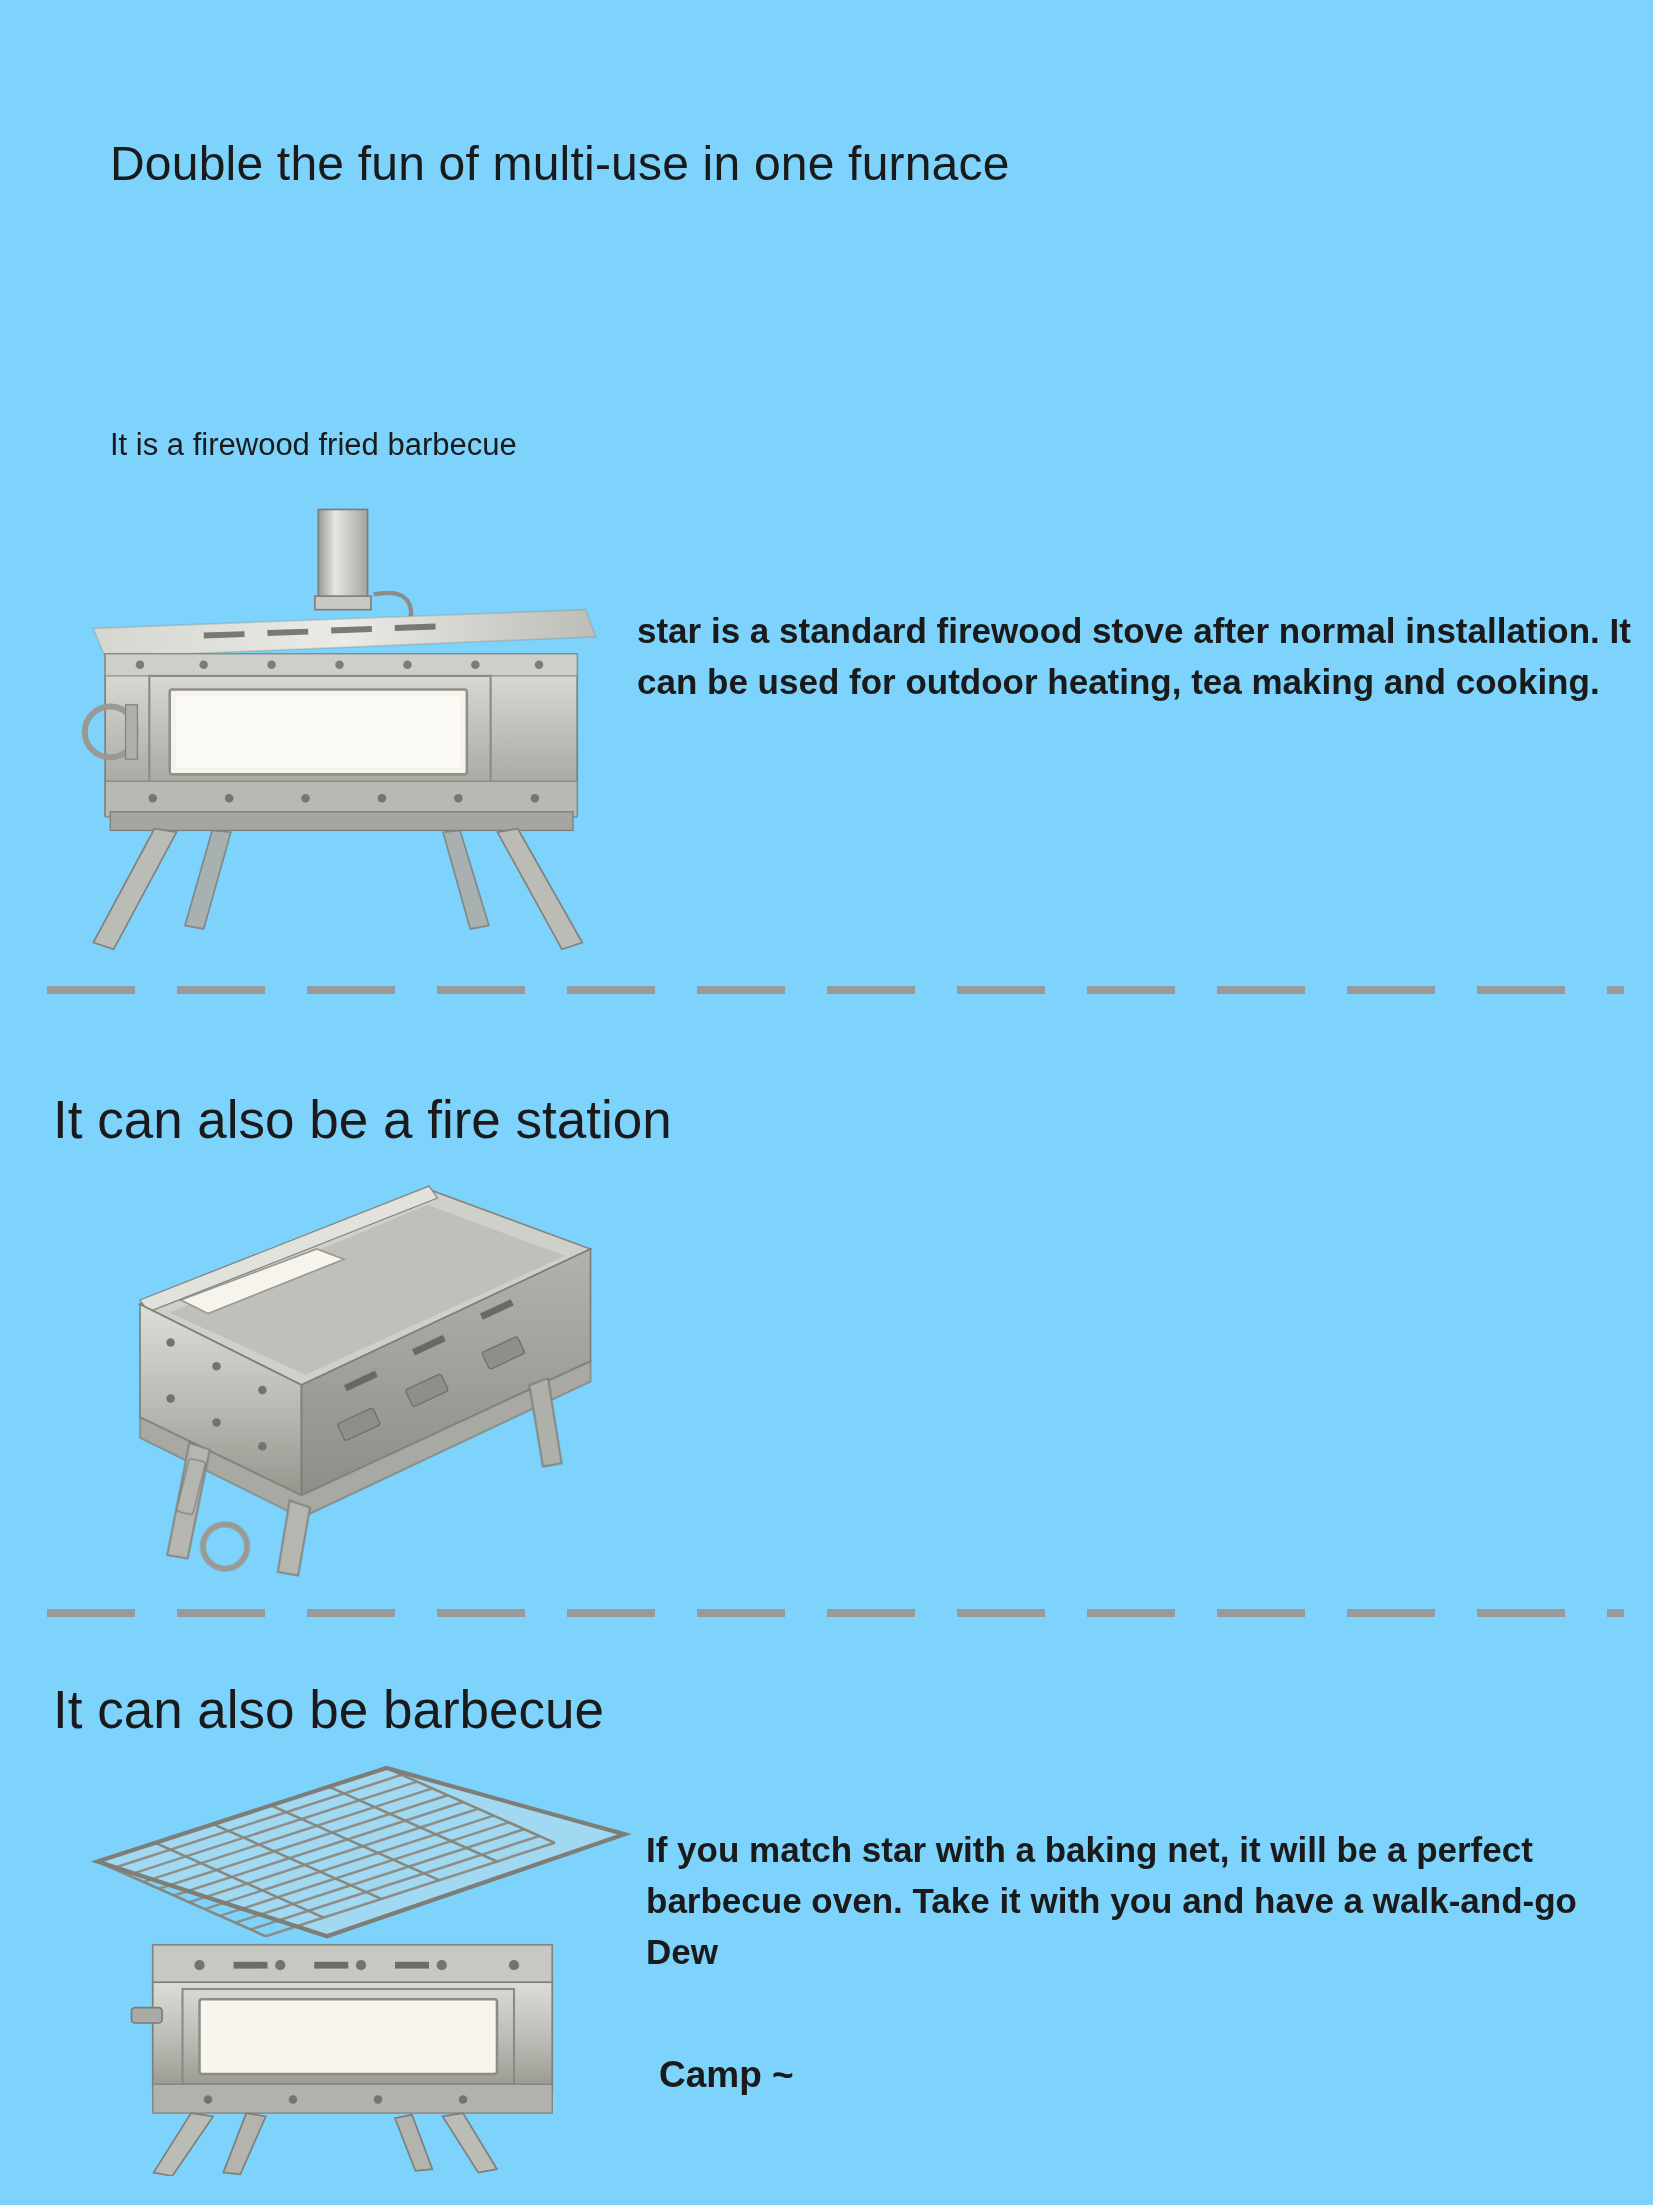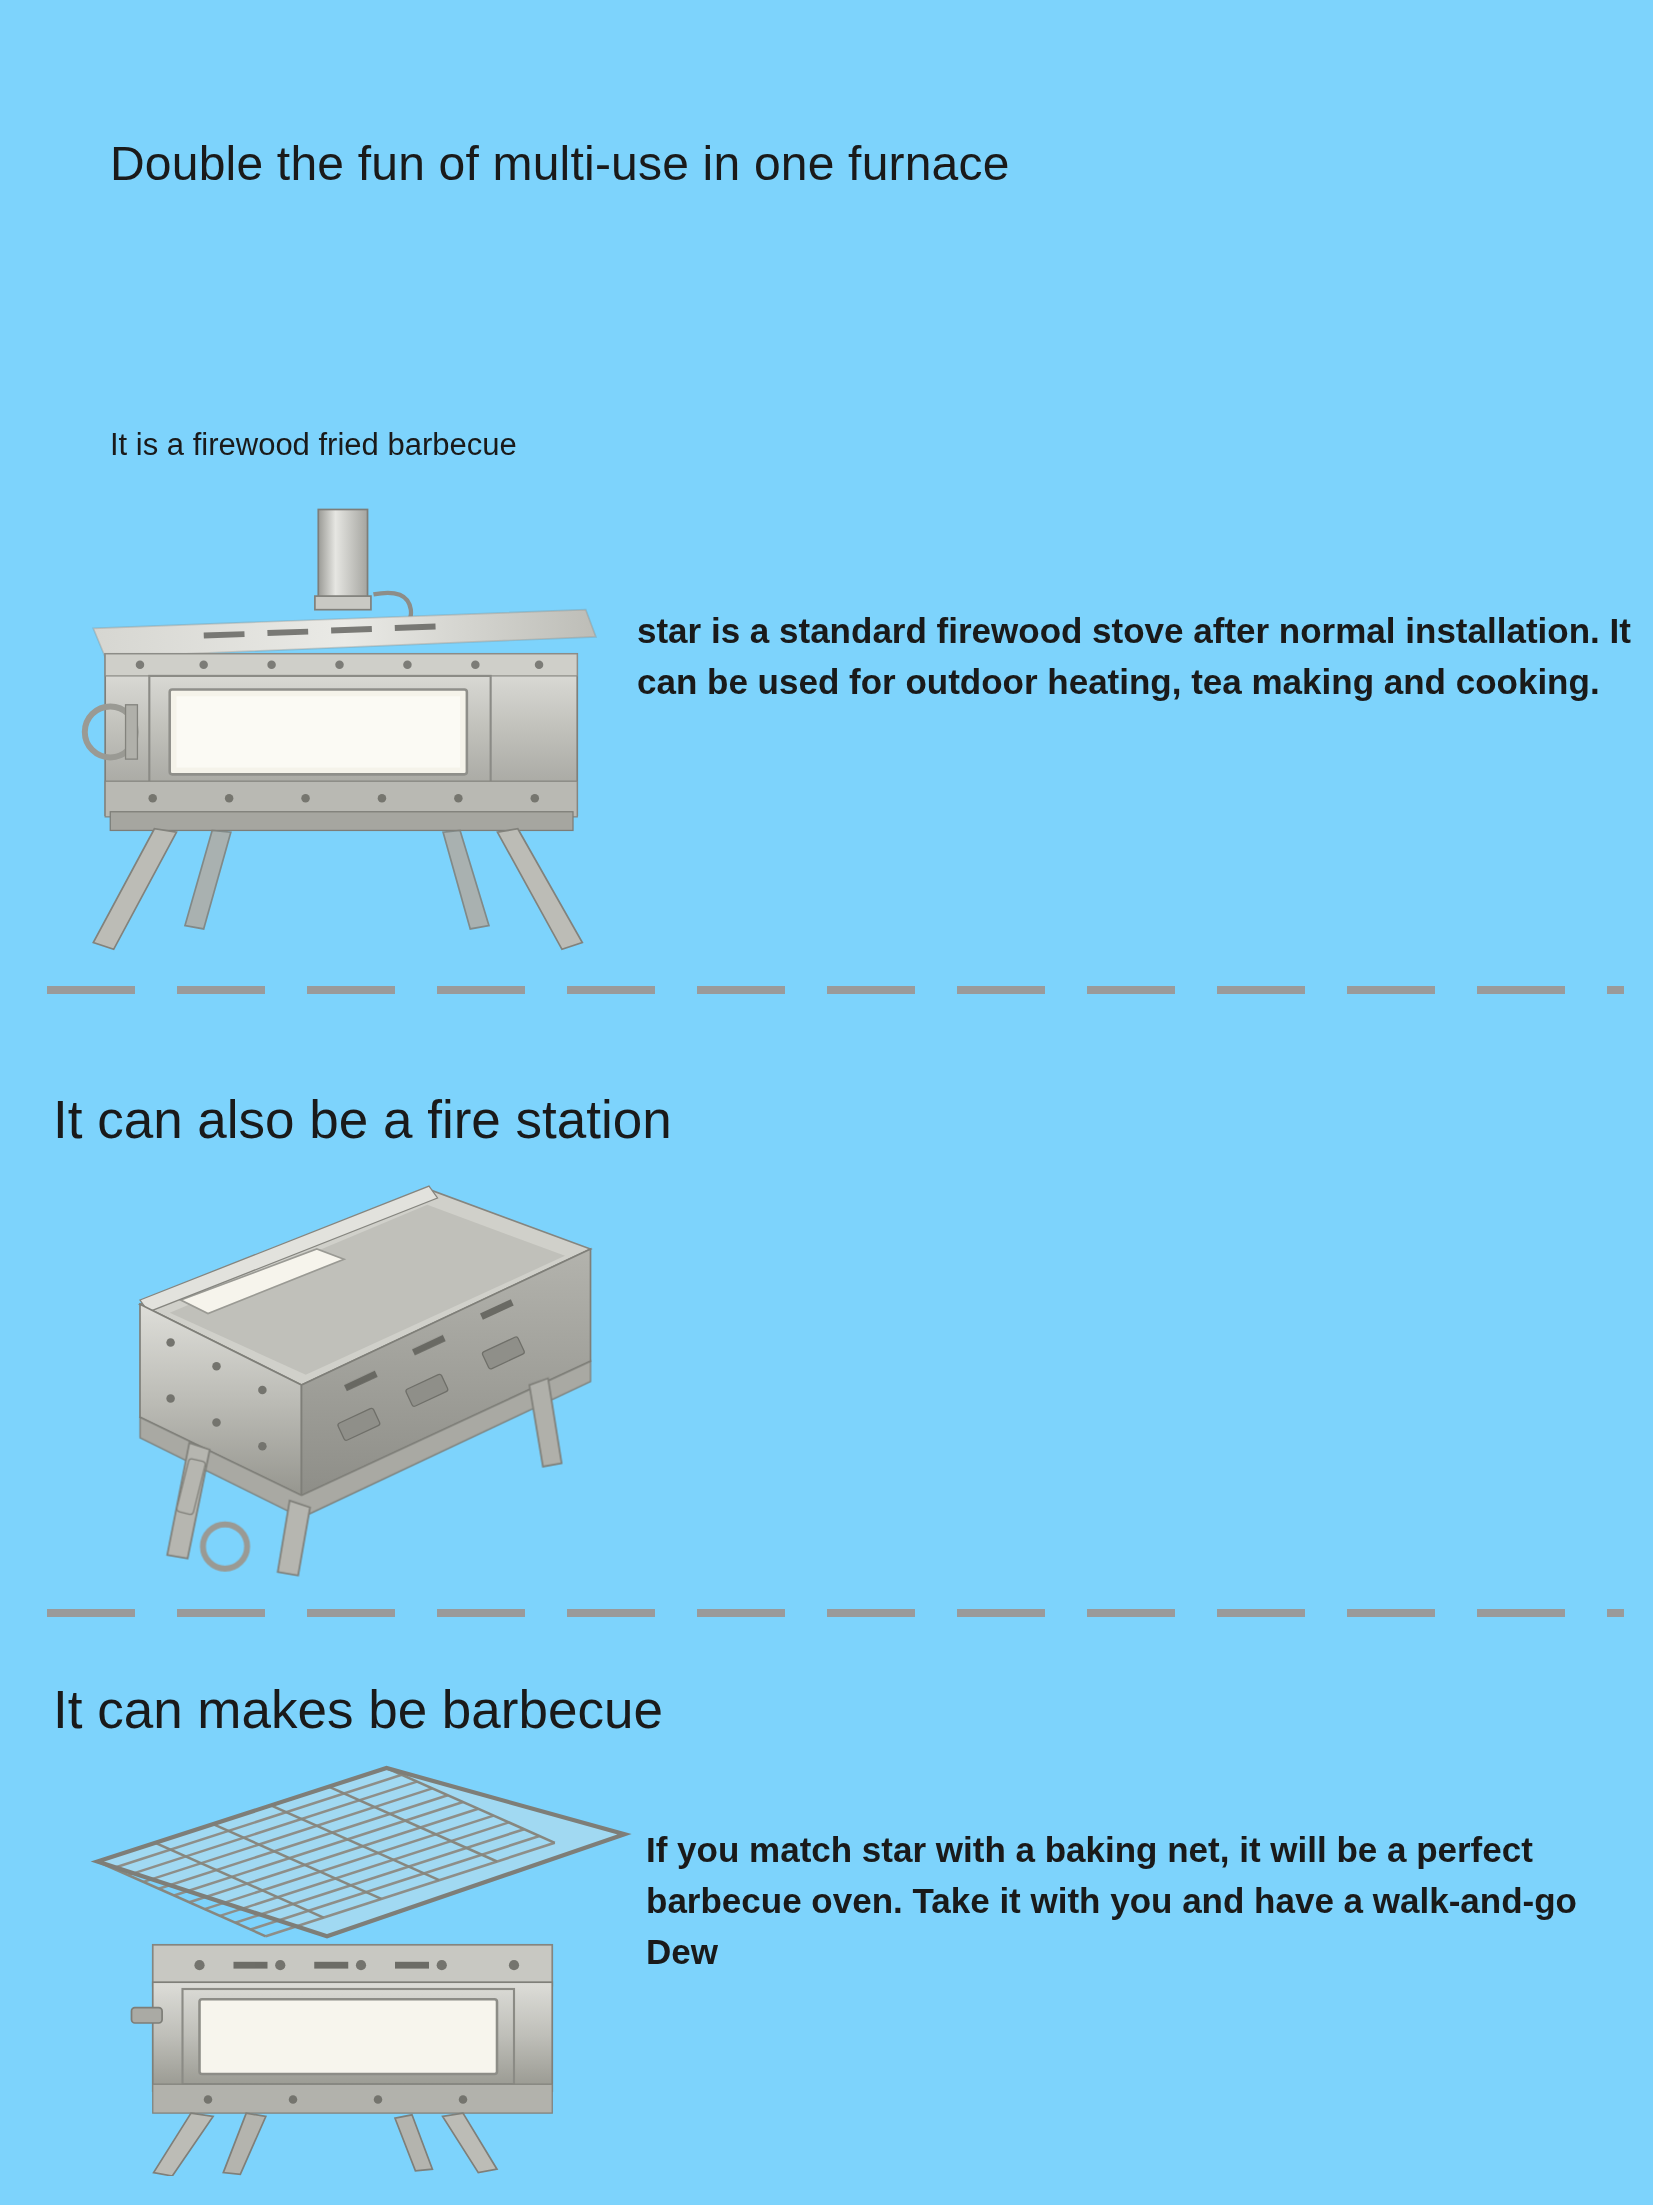--- a/index.html
+++ b/index.html
@@ -246,21 +246,21 @@
       <path d="M540 292 L556 392 L534 396 L518 300 Z" fill="#b0b0aa" stroke="#7f7f79" stroke-width="2"></path>
 
       <circle cx="160" cy="490" r="26" fill="none" stroke="#9a9a94" stroke-width="7"></circle>
       <rect x="118" y="386" width="20" height="64" rx="4" fill="#b6b6b0" stroke="#80807a" stroke-width="1.5" transform="rotate(14 118 386)"></rect>
     </svg>
   </div>
 
 
   <div class="dash-rule" id="rule-2"></div>
 
-  <div class="section-title" id="title-barbecue">It can makes be barbecue</div>
+  <div class="section-title" id="title-barbecue">It can also be barbecue</div>
 
   <div class="photo" id="photo-barbecue">
     <svg viewBox="0 0 680 520" xmlns="http://www.w3.org/2000/svg">
       <defs>
         <linearGradient id="steel3" x1="0" y1="0" x2="0" y2="1">
           <stop offset="0%" stop-color="#dddDD8"></stop>
           <stop offset="50%" stop-color="#bebeb8"></stop>
           <stop offset="100%" stop-color="#97978f"></stop>
         </linearGradient>
       </defs>
@@ -325,15 +325,16 @@
       <path d="M140 446 L96 516 L118 520 L166 450 Z" fill="#bcbcb6" stroke="#7f7f79" stroke-width="2"></path>
       <path d="M205 446 L178 516 L198 518 L228 450 Z" fill="#b4b4ae" stroke="#7f7f79" stroke-width="2"></path>
       <path d="M460 446 L500 512 L478 516 L436 450 Z" fill="#bcbcb6" stroke="#7f7f79" stroke-width="2"></path>
       <path d="M400 448 L424 512 L404 514 L380 452 Z" fill="#b4b4ae" stroke="#7f7f79" stroke-width="2"></path>
 
       <rect x="70" y="322" width="36" height="18" rx="4" fill="#aaaaa4" stroke="#7d7d77" stroke-width="2"></rect>
     </svg>
   </div>
 
   <div class="para" id="para-barbecue">If you match star with a baking net, it will be a perfect barbecue oven. Take it with you and have a walk-and-go Dew</div>
+  <div class="para" id="para-barbecue-2">Camp ~</div>
 
 </div>
 
 
 </body></html>

